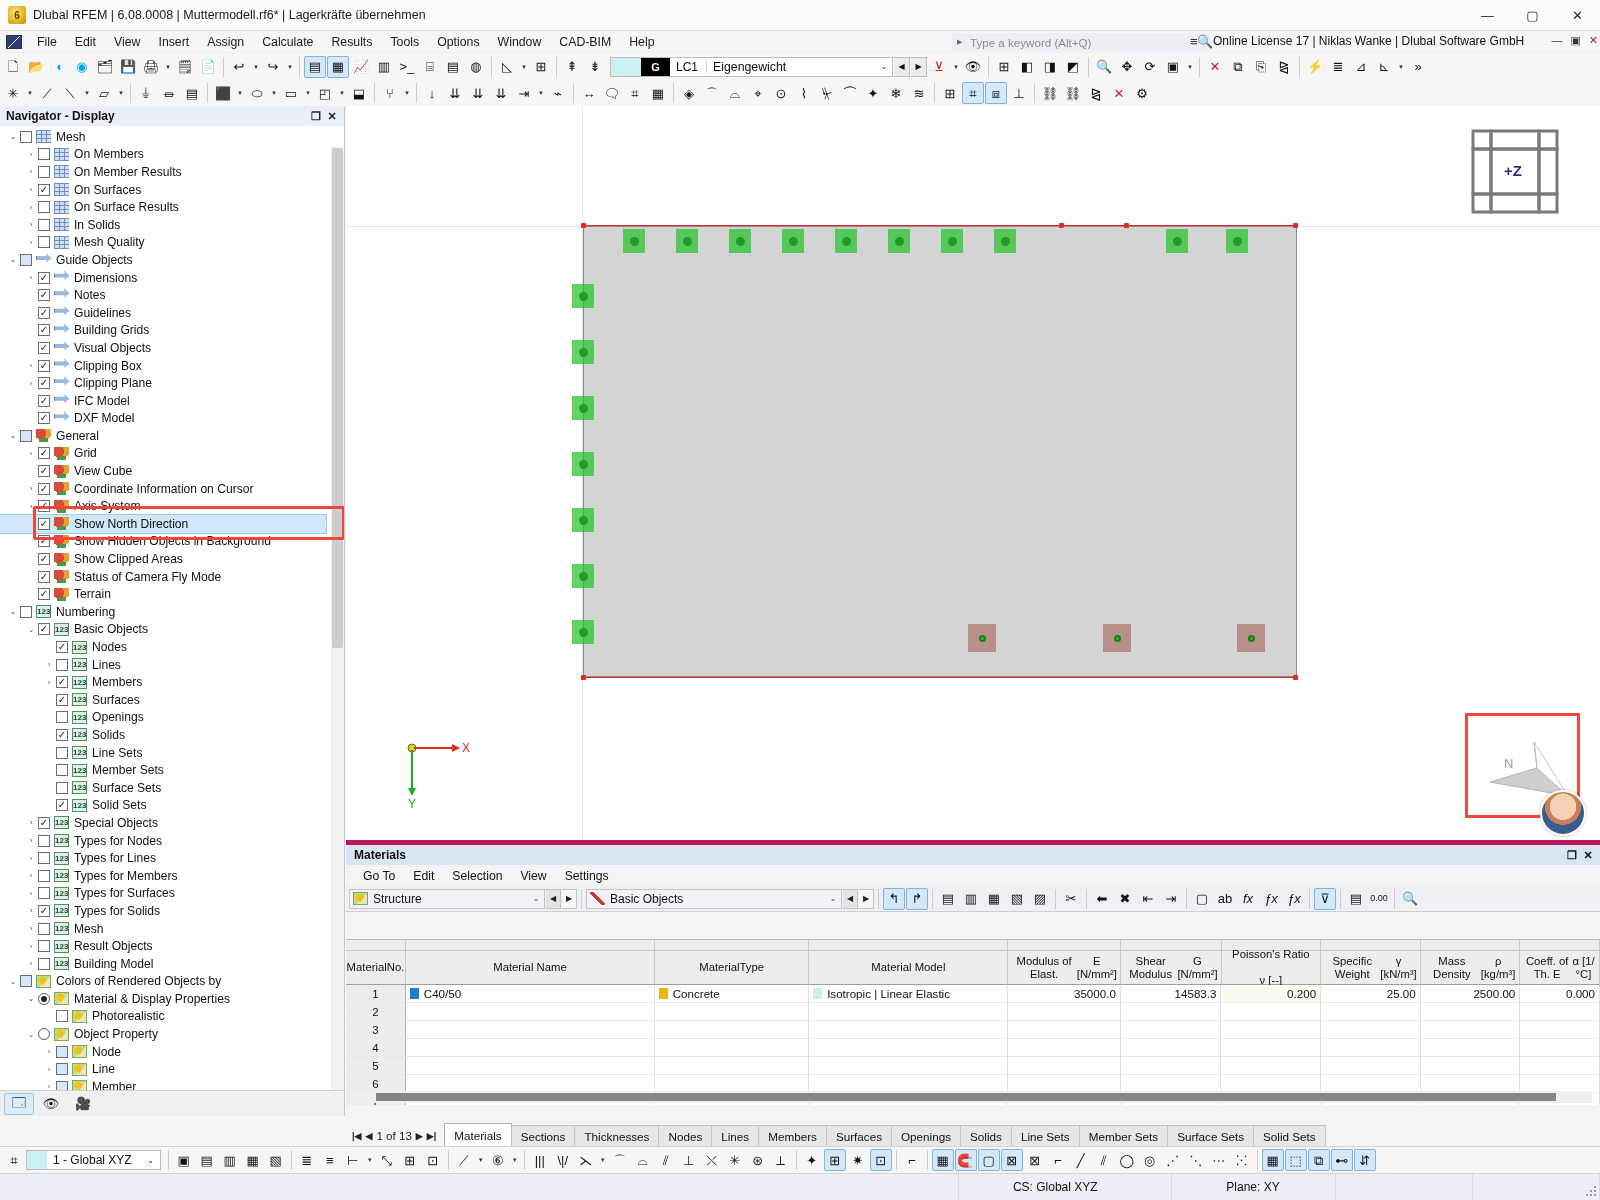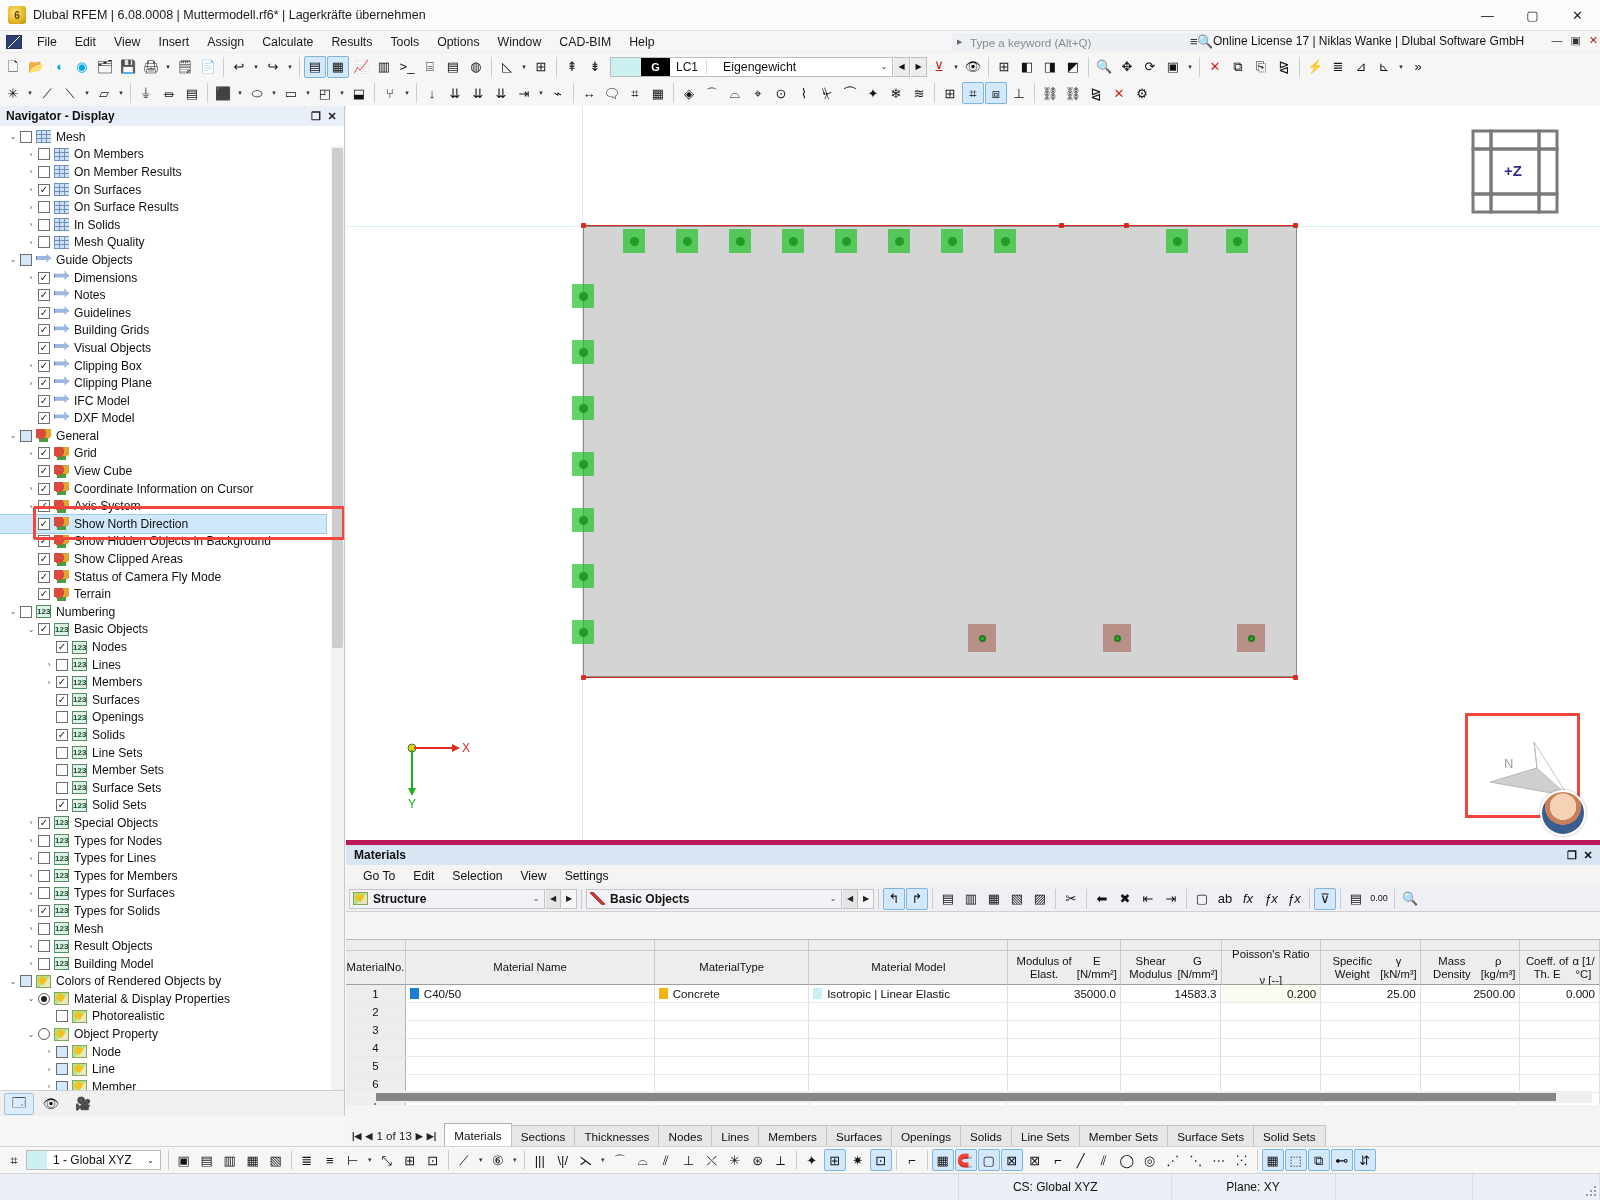--- a/index.html
+++ b/index.html
@@ -65,21 +65,21 @@
   .tsep { width:1px;height:20px;background:#cdcdcd;margin:0 3px; }
   .caret { width:10px;height:22px;display:flex;align-items:center;justify-content:center;font-size:7px;color:#333;}
 
   
   .lc-box { display:flex; align-items:center; height:20px; background:#fff; border:1px solid #bdbdbd; margin-left:3px;}
   .lc-sw1 { width:15px;height:18px;background:#cdf0f2; }
   .lc-sw2 { width:15px;height:18px;background:#cdf0f2; }
   .lc-g   { width:29px;height:18px;background:#000;color:#fff;font-size:11px;font-weight:bold;
             display:flex;align-items:center;justify-content:center; }
   .lc-id  { padding:0 8px 0 6px; font-size:12px;text-align:right; }
-  .lc-name{ padding:0 16px; font-size:12.3px; border-left:1px solid #d8d8d8; width:170px; }
+  .lc-name{ padding:0 6px; font-size:12.3px; border-left:1px solid #d8d8d8; width:170px; }
   .lc-arrow{ width:16px;height:18px;display:flex;align-items:center;justify-content:center;font-size:8px;color:#333;}
   .lc-nav { width:16px;height:20px;background:#ececec;border:1px solid #bdbdbd;border-left:none;
             display:flex;align-items:center;justify-content:center;font-size:8px;}
 
   
   .body-area { position:absolute; top:106px; left:0; width:1600px; height:1040px; }
 
   
   .navpanel { position:absolute; left:0; top:0; width:345px; height:1010px;
               background:#fff; border-right:1px solid #c8c8c8; display:flex; flex-direction:column; }
@@ -162,21 +162,21 @@
   .mat-head { height:20px; background:#d8e6f3; display:flex; align-items:center; padding:0 4px 0 8px;
               font-size:12px; font-weight:bold; }
   .mat-head .sp { flex:1; }
   .mat-head .hb { width:16px;height:16px;display:flex;align-items:center;justify-content:center;font-size:11px; }
   .mat-menu { height:21px; display:flex; align-items:center; padding-left:8px; background:#f4f4f4;}
   .mat-menu span { padding:1px 9px; font-size:12.2px; }
   .mat-tools { height:26px; background:#eff0f6; display:flex; align-items:center; gap:1px; padding:0 3px;
                border-bottom:1px solid #cfcfcf;}
   .combo { height:20px; background:#f2f2f7; border:1px solid #c6c6c6; display:flex; align-items:center;
            font-size:12px; padding-left:3px; }
-  .combo .cv { flex:1;font-weight:bold; }
+  .combo .cv { flex:1; }
   .combo .cd { width:16px;display:flex;align-items:center;justify-content:center;font-size:8px;color:#444;}
   .nb { width:15px;height:20px;background:#e4e4e4;border:1px solid #c2c2c2;border-left:none;
         display:flex;align-items:center;justify-content:center;font-size:8px;color:#222;}
   .nb.w { background:#f6f6f6; }
 
   
   .mtable { position:absolute; left:0; top:94px; width:1254px; height:166px; background:#fff;
             border-top:1px solid #b9b9b9; overflow:hidden;}
   .mt-grp { display:flex; height:11px; background:#ededed; }
   .mt-grp div { border-right:1px solid #c9c9c9; border-bottom:1px solid #c9c9c9; }

